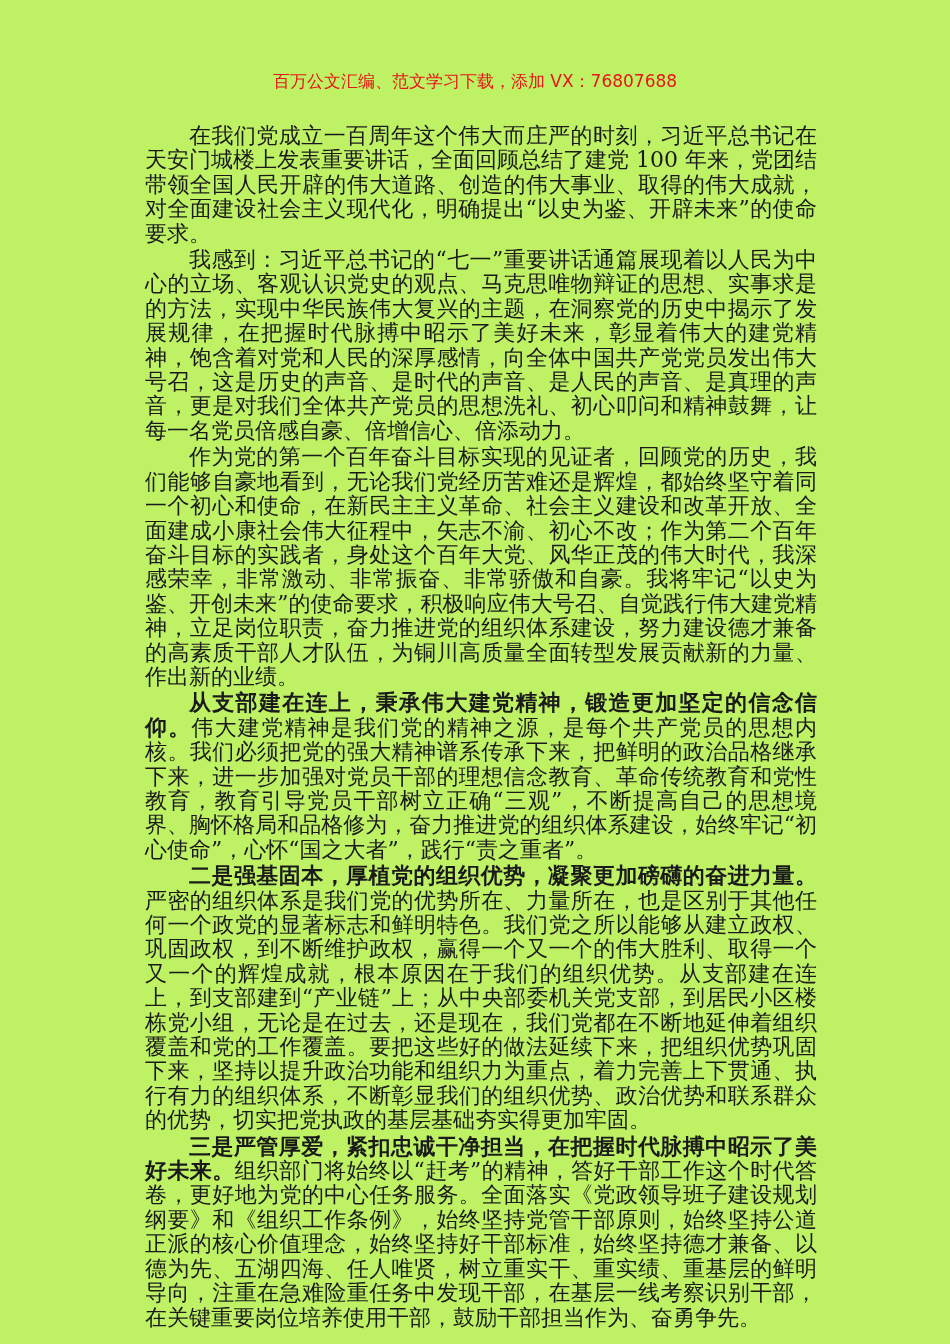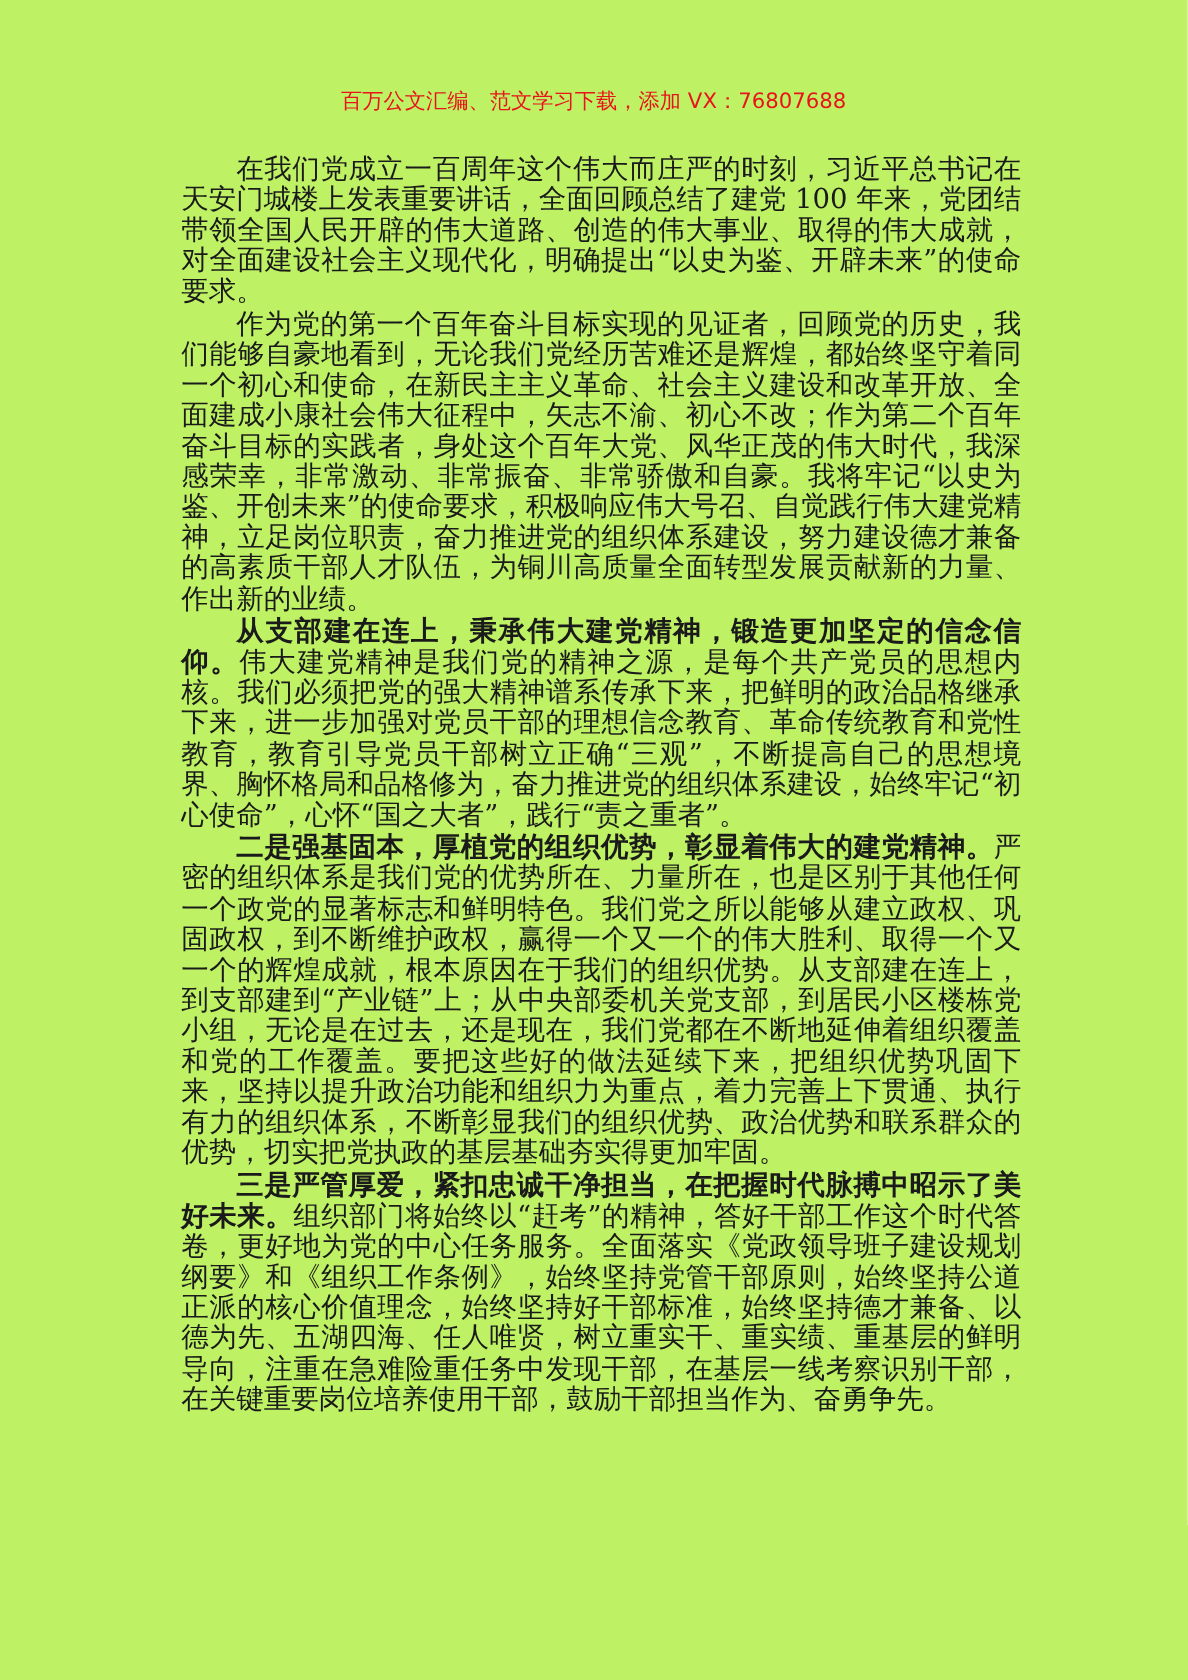--- a/index.html
+++ b/index.html
@@ -22,25 +22,28 @@
 <body>
 
 <div class="page">
   <div class="header">百万公文汇编、范文学习下载，添加 VX：76807688</div>
 
   <div class="body-text">
     <p>
       <span>在我们党成立一百周年这个伟大而庄严的时刻，习近平总书记在天安门城楼上发表重要讲话，全面回顾总结了建党 100 年来，党团结带领全国人民开辟的伟大道路、创造的伟大事业、取得的伟大成就，对全面建设社会主义现代化，明确提出“以史为鉴、开辟未来”的使命要求。</span>
     </p>
     <p>
+      <span>我感到：习近平总书记的“七一”重要讲话通篇展现着以人民为中心的立场、客观认识党史的观点、马克思唯物辩证的思想、实事求是的方法，实现中华民族伟大复兴的主题，在洞察党的历史中揭示了发展规律，在把握时代脉搏中昭示了美好未来，彰显着伟大的建党精神，饱含着对党和人民的深厚感情，向全体中国共产党党员发出伟大号召，这是历史的声音、是时代的声音、是人民的声音、是真理的声音，更是对我们全体共产党员的思想洗礼、初心叩问和精神鼓舞，让每一名党员倍感自豪、倍增信心、倍添动力。</span>
+    </p>
+    <p>
       <span>作为党的第一个百年奋斗目标实现的见证者，回顾党的历史，我们能够自豪地看到，无论我们党经历苦难还是辉煌，都始终坚守着同一个初心和使命，在新民主主义革命、社会主义建设和改革开放、全面建成小康社会伟大征程中，矢志不渝、初心不改；作为第二个百年奋斗目标的实践者，身处这个百年大党、风华正茂的伟大时代，我深感荣幸，非常激动、非常振奋、非常骄傲和自豪。我将牢记“以史为鉴、开创未来”的使命要求，积极响应伟大号召、自觉践行伟大建党精神，立足岗位职责，奋力推进党的组织体系建设，努力建设德才兼备的高素质干部人才队伍，为铜川高质量全面转型发展贡献新的力量、作出新的业绩。</span>
     </p>
     <p>
       <span class="lead">从支部建在连上，秉承伟大建党精神，锻造更加坚定的信念信仰。</span><span>伟大建党精神是我们党的精神之源，是每个共产党员的思想内核。我们必须把党的强大精神谱系传承下来，把鲜明的政治品格继承下来，进一步加强对党员干部的理想信念教育、革命传统教育和党性教育，教育引导党员干部树立正确“三观”，不断提高自己的思想境界、胸怀格局和品格修为，奋力推进党的组织体系建设，始终牢记“初心使命”，心怀“国之大者”，践行“责之重者”。</span>
     </p>
     <p>
-      <span class="lead">二是强基固本，厚植党的组织优势，彰显着伟大的建党精神。</span><span>严密的组织体系是我们党的优势所在、力量所在，也是区别于其他任何一个政党的显著标志和鲜明特色。我们党之所以能够从建立政权、巩固政权，到不断维护政权，赢得一个又一个的伟大胜利、取得一个又一个的辉煌成就，根本原因在于我们的组织优势。从支部建在连上，到支部建到“产业链”上；从中央部委机关党支部，到居民小区楼栋党小组，无论是在过去，还是现在，我们党都在不断地延伸着组织覆盖和党的工作覆盖。要把这些好的做法延续下来，把组织优势巩固下来，坚持以提升政治功能和组织力为重点，着力完善上下贯通、执行有力的组织体系，不断彰显我们的组织优势、政治优势和联系群众的优势，切实把党执政的基层基础夯实得更加牢固。</span>
+      <span class="lead">二是强基固本，厚植党的组织优势，凝聚更加磅礴的奋进力量。</span><span>严密的组织体系是我们党的优势所在、力量所在，也是区别于其他任何一个政党的显著标志和鲜明特色。我们党之所以能够从建立政权、巩固政权，到不断维护政权，赢得一个又一个的伟大胜利、取得一个又一个的辉煌成就，根本原因在于我们的组织优势。从支部建在连上，到支部建到“产业链”上；从中央部委机关党支部，到居民小区楼栋党小组，无论是在过去，还是现在，我们党都在不断地延伸着组织覆盖和党的工作覆盖。要把这些好的做法延续下来，把组织优势巩固下来，坚持以提升政治功能和组织力为重点，着力完善上下贯通、执行有力的组织体系，不断彰显我们的组织优势、政治优势和联系群众的优势，切实把党执政的基层基础夯实得更加牢固。</span>
     </p>
     <p>
       <span class="lead">三是严管厚爱，紧扣忠诚干净担当，在把握时代脉搏中昭示了美好未来。</span><span>组织部门将始终以“赶考”的精神，答好干部工作这个时代答卷，更好地为党的中心任务服务。全面落实《党政领导班子建设规划纲要》和《组织工作条例》，始终坚持党管干部原则，始终坚持公道正派的核心价值理念，始终坚持好干部标准，始终坚持德才兼备、以德为先、五湖四海、任人唯贤，树立重实干、重实绩、重基层的鲜明导向，注重在急难险重任务中发现干部，在基层一线考察识别干部，在关键重要岗位培养使用干部，鼓励干部担当作为、奋勇争先。</span>
     </p>
   </div>
 </div>
 
 </body></html>

